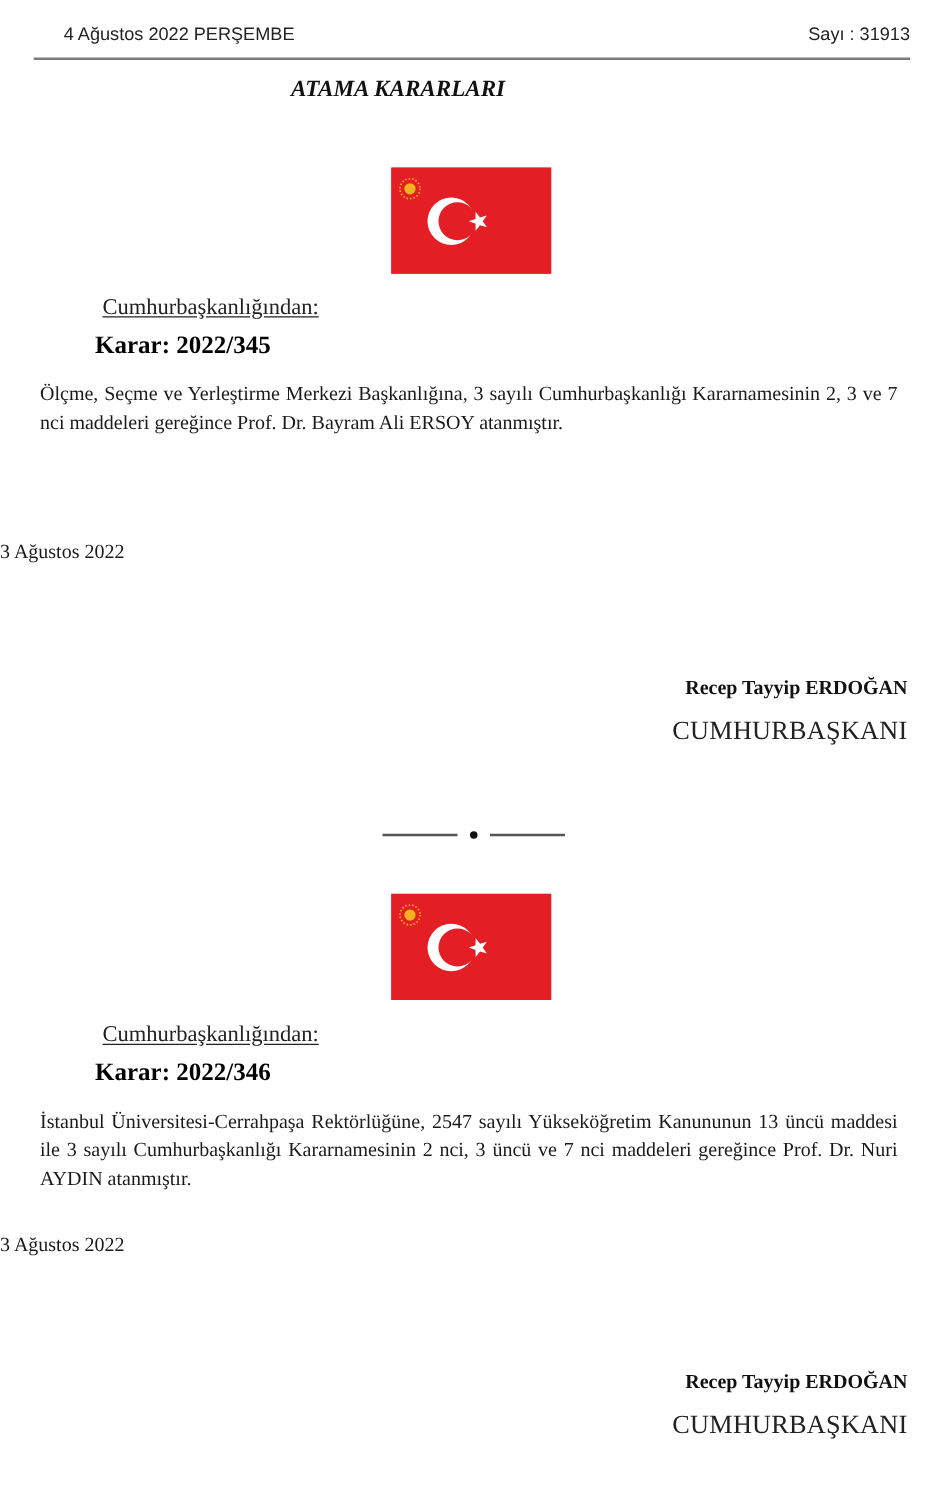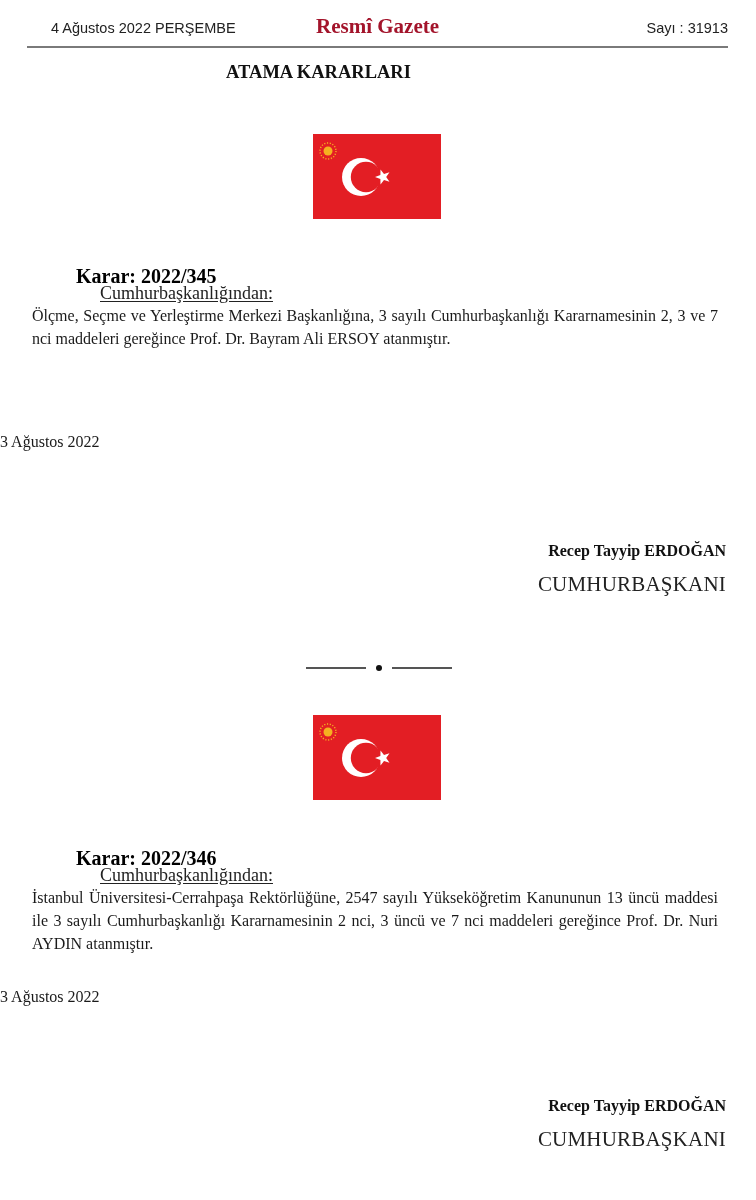--- a/index.html
+++ b/index.html
@@ -5,45 +5,44 @@
   * { margin: 0; padding: 0; box-sizing: border-box; }
   html, body { width: 756px; height: 1200px; background: #ffffff; overflow: hidden; }
   body { position: relative; color: #1a1a1a; font-family: "Liberation Serif", serif; }
 
   .header { position: absolute; left: 27px; top: 14px; width: 701px; height: 34px; }
   .h-date { position: absolute; left: 0; top: 6px; font-family: "Liberation Sans", sans-serif; font-size: 14.5px; color: #222; margin-left: 24px; }
   .h-title { position: absolute; left: 0; right: 0; top: 0; text-align: center; font-family: "Liberation Serif", serif; font-weight: bold; font-size: 21px; color: #a3142b; }
   .h-issue { position: absolute; right: 0; top: 6px; font-family: "Liberation Sans", sans-serif; font-size: 14.5px; color: #222; }
   .h-rule { position: absolute; left: 27px; top: 46px; width: 701px; height: 2px; background: #7a7a7a; }
 
-  .section-title { position: absolute; left: 0; width: 637px; top: 62px; text-align: center; font-weight: bold; font-size: 18.5px; color: #111; }
+  .section-title { position: absolute; left: 0; width: 637px; top: 62px; text-align: center; font-weight: bold; font-size: 18.5px; color: #111; font-style: italic; }
 
   .flag { position: absolute; left: 313px; width: 128px; height: 85px; background: #e31e24; }
   .flag svg { display: block; width: 100%; height: 100%; }
 
-  .authority { position: absolute; left: 100px; font-size: 18px; text-decoration: underline; text-underline-offset: 2px; color: #222; margin-top: 48px; }
+  .authority { position: absolute; left: 82px; font-size: 18px; text-decoration: underline; text-underline-offset: 2px; color: #222; }
   .decision { position: absolute; left: 76px; font-size: 20px; font-weight: bold; color: #000000; }
   .body-text { position: absolute; left: 32px; width: 686px; font-size: 16px; line-height: 23px; text-align: justify; text-align-last: left; color: #1a1a1a; }
   .date-line { position: absolute; left: 0; width: 756px; font-size: 16px; color: #1a1a1a; }
   .signer { position: absolute; left: 456px; width: 270px; text-align: right; }
   .signer-name { font-weight: bold; font-size: 16px; color: #111; }
   .signer-title { font-size: 21px; margin-top: 12px; color: #222; letter-spacing: 0.2px; }
 
   .divider { position: absolute; top: 665px; left: 306px; width: 146px; height: 6px; }
   .divider .line { position: absolute; top: 2px; height: 2px; width: 60px; background: #555; }
   .divider .line.l { left: 0; }
   .divider .line.r { right: 0; }
   .divider .dot { position: absolute; left: 70px; top: 0; width: 6px; height: 6px; border-radius: 50%; background: #111; }
 </style>
 </head>
 <body>
 
 <div class="header">
   <span class="h-date">4 Ağustos 2022 PERŞEMBE</span>
-  <span class="h-title">Resmî Gazete</span>
   <span class="h-issue">Sayı : 31913</span>
 </div>
 <div class="h-rule"></div>
 
 <div class="section-title">ATAMA KARARLARI</div>
 
 <div class="flag" style="top:134px;">
   <svg viewBox="0 0 128 85">
     <rect width="128" height="85" fill="#e31e24"></rect>
     <g transform="translate(15,17)">

